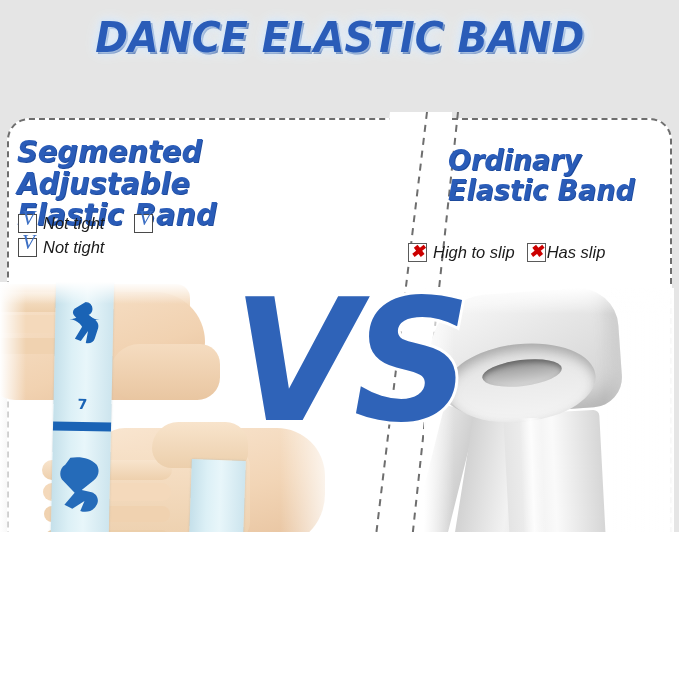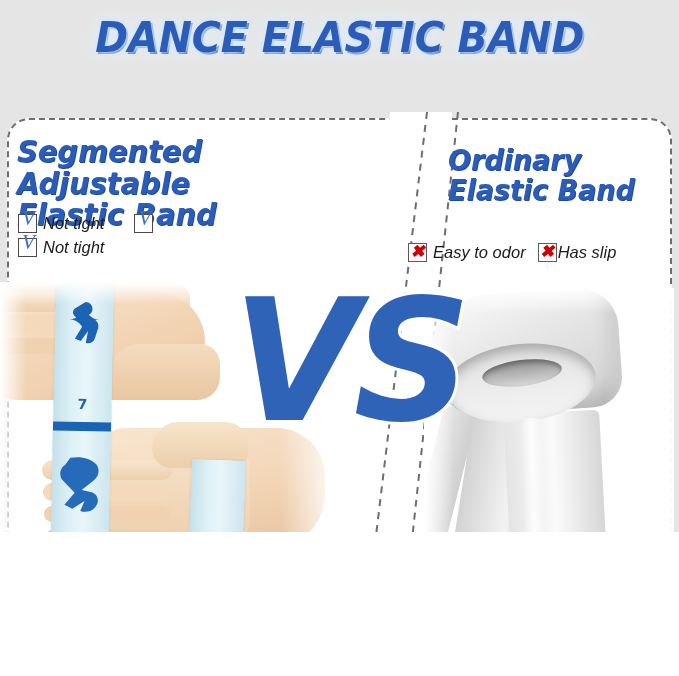--- a/index.html
+++ b/index.html
@@ -405,21 +405,21 @@
       </span>
     </div>
   </div>
 
   <div class="features features-right">
     <div class="frow">
       <span class="feat">
         <span class="box box-x">
           <span class="cross">✖</span>
         </span>
-        <span class="lbl">Easy to odor</span>
+        <span class="lbl">High to slip</span>
       </span>
       <span class="feat feat-tight" style="margin-left:12px">
         <span class="box box-x" style="margin-right:2px">
           <span class="cross">✖</span>
         </span>
         <span class="lbl">Has slip</span>
       </span>
     </div>
   </div>
 

